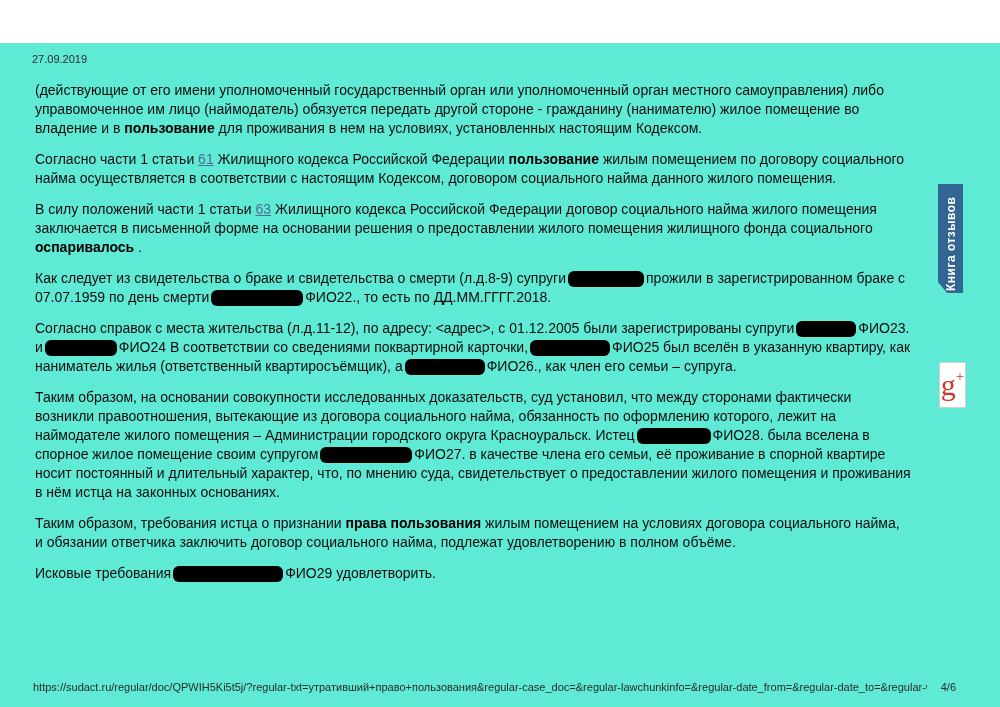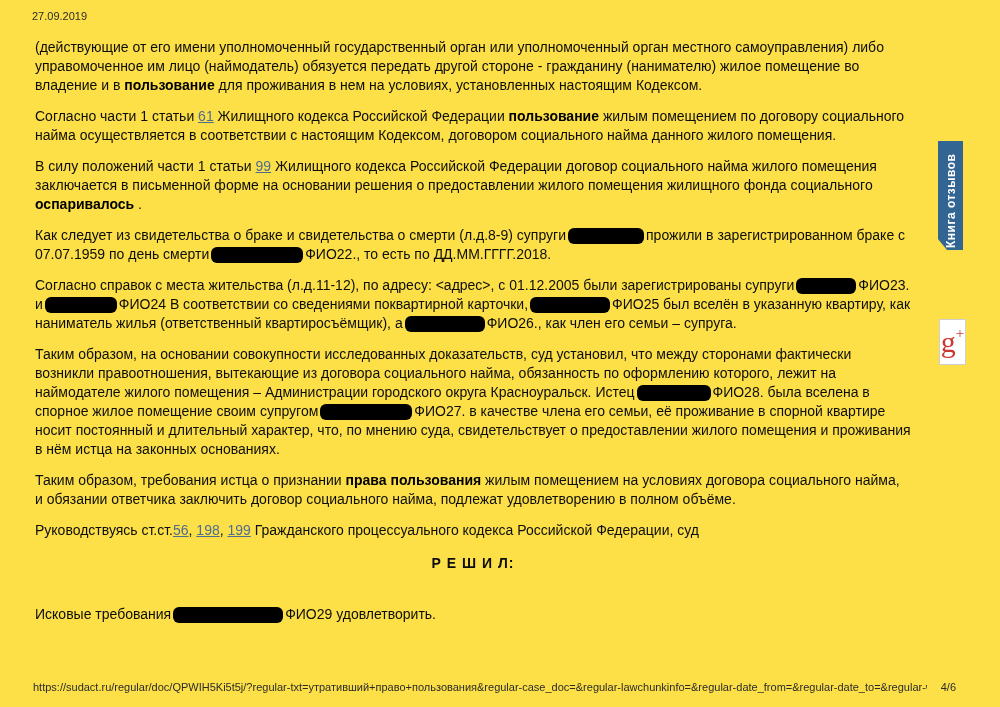--- a/index.html
+++ b/index.html
@@ -3,21 +3,21 @@
 <meta charset="utf-8">
 <style>
   * { margin: 0; padding: 0; box-sizing: border-box; }
   html, body { background: #ffffff; }
   body {
     width: 1000px; height: 707px;
     position: relative; overflow: hidden;
     font-family: "Liberation Sans", "DejaVu Sans", sans-serif;
     color: #000;
   }
-  .page { position: absolute; inset: 0; background: #fde047; }
+  .page { position: absolute; inset: 0; background: #5eead4; margin-top: 43px; }
 
   
   .print-header {
     position: absolute; top: 10px; left: 0; right: 0; height: 16px;
     font-size: 11px; color: #2b2b2b;
   }
   .print-date { position: absolute; left: 32px; top: 0; }
   .print-title { position: absolute; left: 60px; right: 0; top: 0; text-align: center; }
 
   
@@ -84,27 +84,25 @@
 
 <div class="page">
 
   <div class="print-header">
     <span class="print-date">27.09.2019</span>
   </div>
 
   <div class="doc-body">
       <p class="para">(действующие от его имени уполномоченный государственный орган или уполномоченный орган местного самоуправления) либо управомоченное им лицо (наймодатель) обязуется передать другой стороне - гражданину (нанимателю) жилое помещение во владение и в <b>пользование</b> для проживания в нем на условиях, установленных настоящим Кодексом.</p>
       <p class="para">Согласно части 1 статьи <a href="#" class="doclink">61</a> Жилищного кодекса Российской Федерации <b>пользование</b> жилым помещением по договору социального найма осуществляется в соответствии с настоящим Кодексом, договором социального найма данного жилого помещения.</p>
-      <p class="para">В силу положений части 1 статьи <a href="#" class="doclink">99</a> Жилищного кодекса Российской Федерации договор социального найма жилого помещения заключается в письменной форме на основании решения о предоставлении жилого помещения жилищного фонда социального <b>оспаривалось</b> .</p>
+      <p class="para">В силу положений части 1 статьи <a href="#" class="doclink">63</a> Жилищного кодекса Российской Федерации договор социального найма жилого помещения заключается в письменной форме на основании решения о предоставлении жилого помещения жилищного фонда социального <b>оспаривалось</b> .</p>
       <p class="para">Как следует из свидетельства о браке и свидетельства о смерти (л.д.8-9) супруги<span class="redact" style="width: 76px;"></span>прожили в зарегистрированном браке с 07.07.1959 по день смерти<span class="redact" style="width: 92px;"></span>ФИО22., то есть по ДД.ММ.ГГГГ.2018.</p>
       <p class="para">Согласно справок с места жительства (л.д.11-12), по адресу: &lt;адрес&gt;, с 01.12.2005 были зарегистрированы супруги<span class="redact" style="width: 60px;"></span>ФИО23. и<span class="redact" style="width: 72px;"></span>ФИО24 В соответствии со сведениями поквартирной карточки,<span class="redact" style="width: 80px;"></span>ФИО25 был вселён в указанную квартиру, как наниматель жилья (ответственный квартиросъёмщик), а<span class="redact" style="width: 80px;"></span>ФИО26., как член его семьи – супруга.</p>
       <p class="para">Таким образом, на основании совокупности исследованных доказательств, суд установил, что между сторонами фактически возникли правоотношения, вытекающие из договора социального найма, обязанность по оформлению которого, лежит на наймодателе жилого помещения – Администрации городского округа Красноуральск. Истец<span class="redact" style="width: 74px;"></span>ФИО28. была вселена в спорное жилое помещение своим супругом<span class="redact" style="width: 92px;"></span>ФИО27. в качестве члена его семьи, её проживание в спорной квартире носит постоянный и длительный характер, что, по мнению суда, свидетельствует о предоставлении жилого помещения и проживания в нём истца на законных основаниях.</p>
       <p class="para">Таким образом, требования истца о признании <b>права пользования</b> жилым помещением на условиях договора социального найма, и обязании ответчика заключить договор социального найма, подлежат удовлетворению в полном объёме.</p>
-      <p class="para">Руководствуясь ст.ст.<a href="#" class="doclink">56</a>, <a href="#" class="doclink">198</a>, <a href="#" class="doclink">199</a> Гражданского процессуального кодекса Российской Федерации, суд</p>
-      <p class="para heading">Р Е Ш И Л:</p>
       <p class="para">Исковые требования<span class="redact" style="width: 110px;"></span>ФИО29 удовлетворить.</p>
     </div>
 
   <div class="feedback-tab">
     <span class="tab-label">Книга отзывов</span>
   </div>
 
   <div class="gplus-box">
     <span class="g">g</span>
       <span class="plus">+</span>

